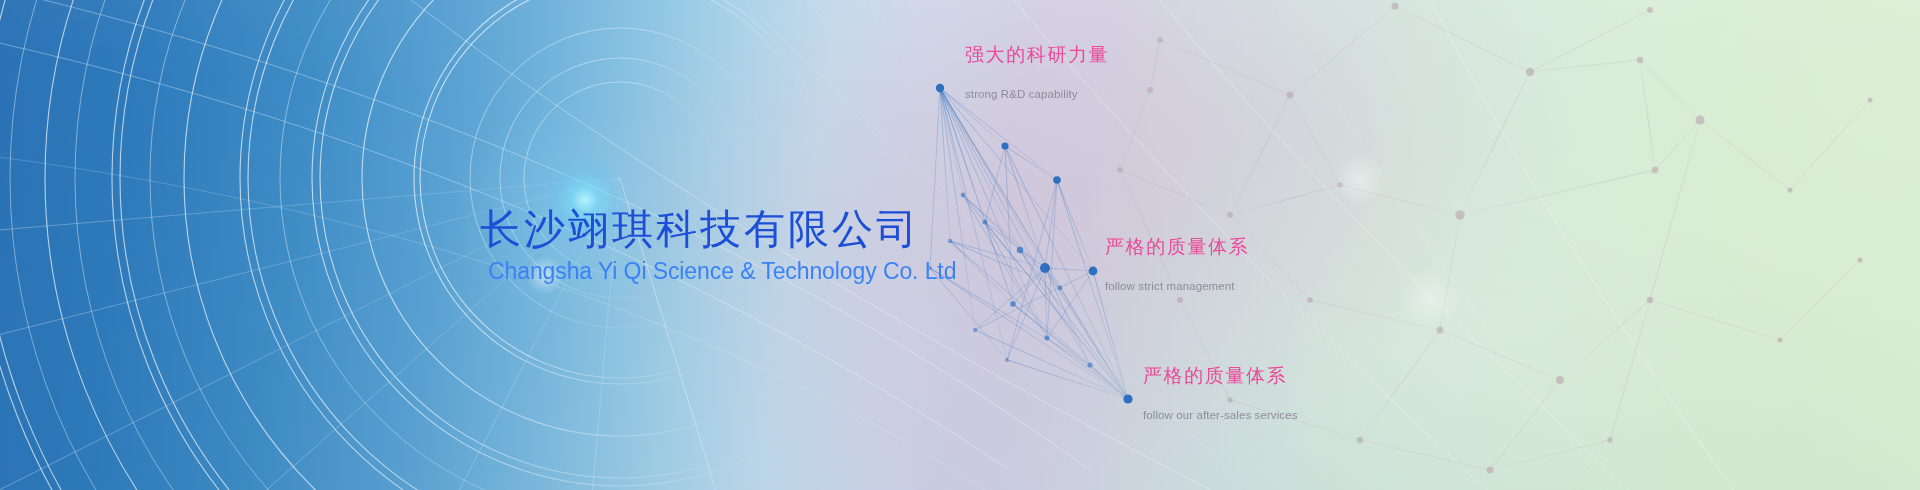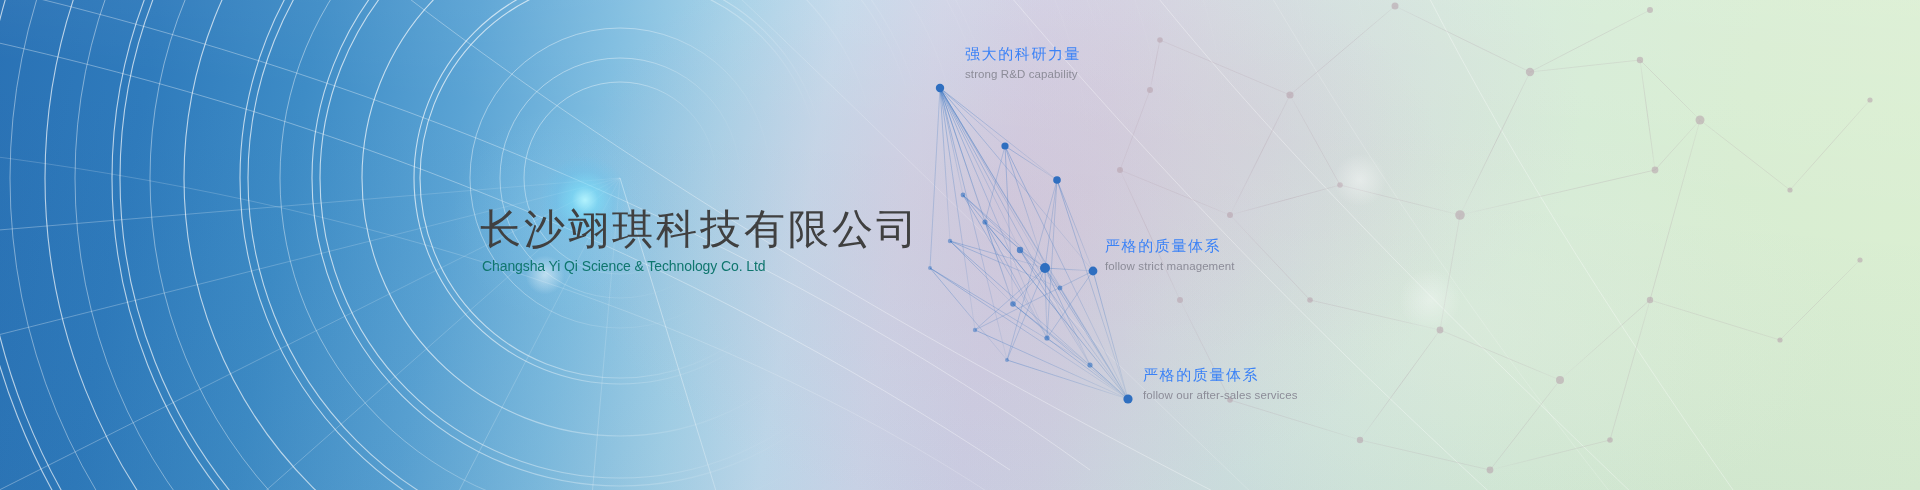--- a/index.html
+++ b/index.html
@@ -74,45 +74,46 @@
   .company-block {
     position:absolute;
     left:480px;
     top:205px;
     width:540px;
   }
   .company-cn {
     font-family:"Liberation Serif","DejaVu Serif",serif;
     font-size:41px;
     letter-spacing:3px;
-    color:#404040;
+    color:#1d4ed8;
     line-height:1.18;
     white-space:nowrap;
   }
   .company-en {
     margin-top:5px;
-    margin-left:2px;
-    font-size:14px;
+    margin-left:8px;
+    font-size:23px;
     letter-spacing:-0.1px;
-    color:#0f766e;
+    color:#3b82f6;
     white-space:nowrap;
   }
 
   .feature {
     position:absolute;
     white-space:nowrap;
   }
   .feature .f-cn {
-    font-size:15px;
+    font-size:19px;
     letter-spacing:1.6px;
-    color:#3b82f6;
+    color:#ec4899;
     line-height:1.25;
+    font-family:Liberation Mono, monospace;
   }
   .feature .f-en {
-    margin-top:3px;
+    margin-top:18px;
     font-size:11.5px;
     letter-spacing:0.1px;
     color:#8c8c98;
     line-height:1.25;
   }
 
   #feature-0 { left:965px;  top:45px;  }
   #feature-1 { left:1080px; top:136px; }
   #feature-2 { left:1105px; top:237px; }
   #feature-3 { left:1143px; top:366px; }

